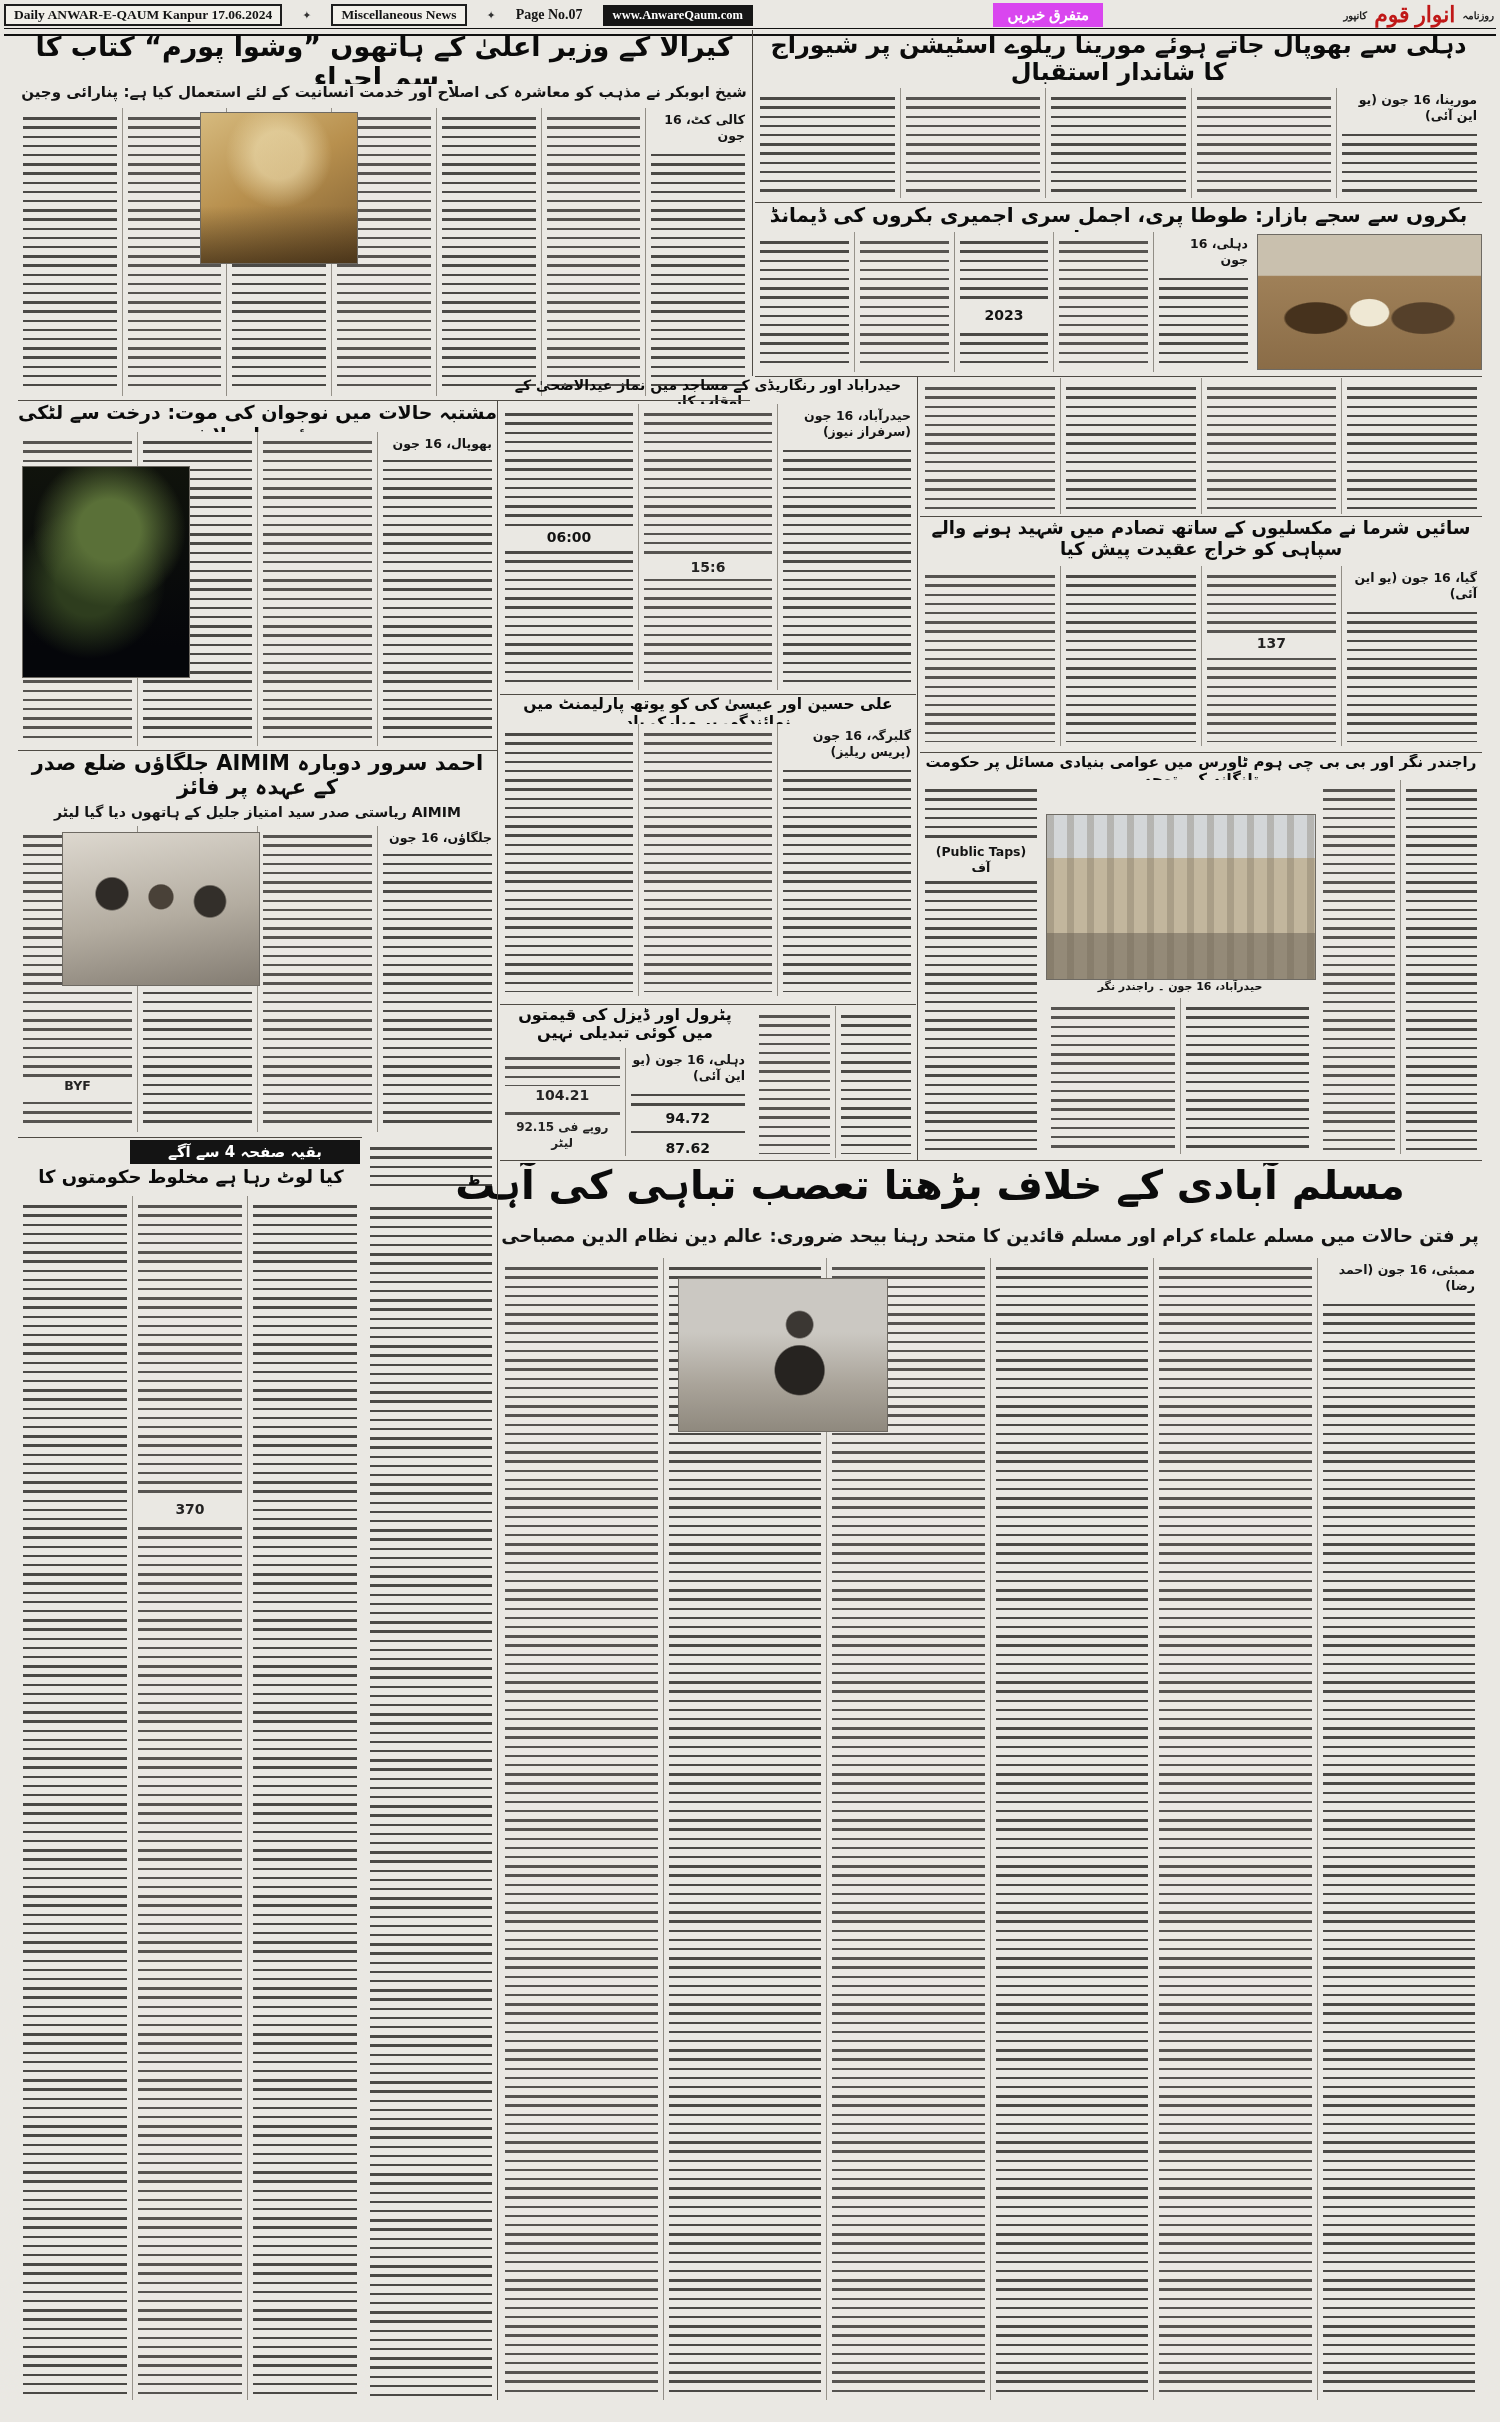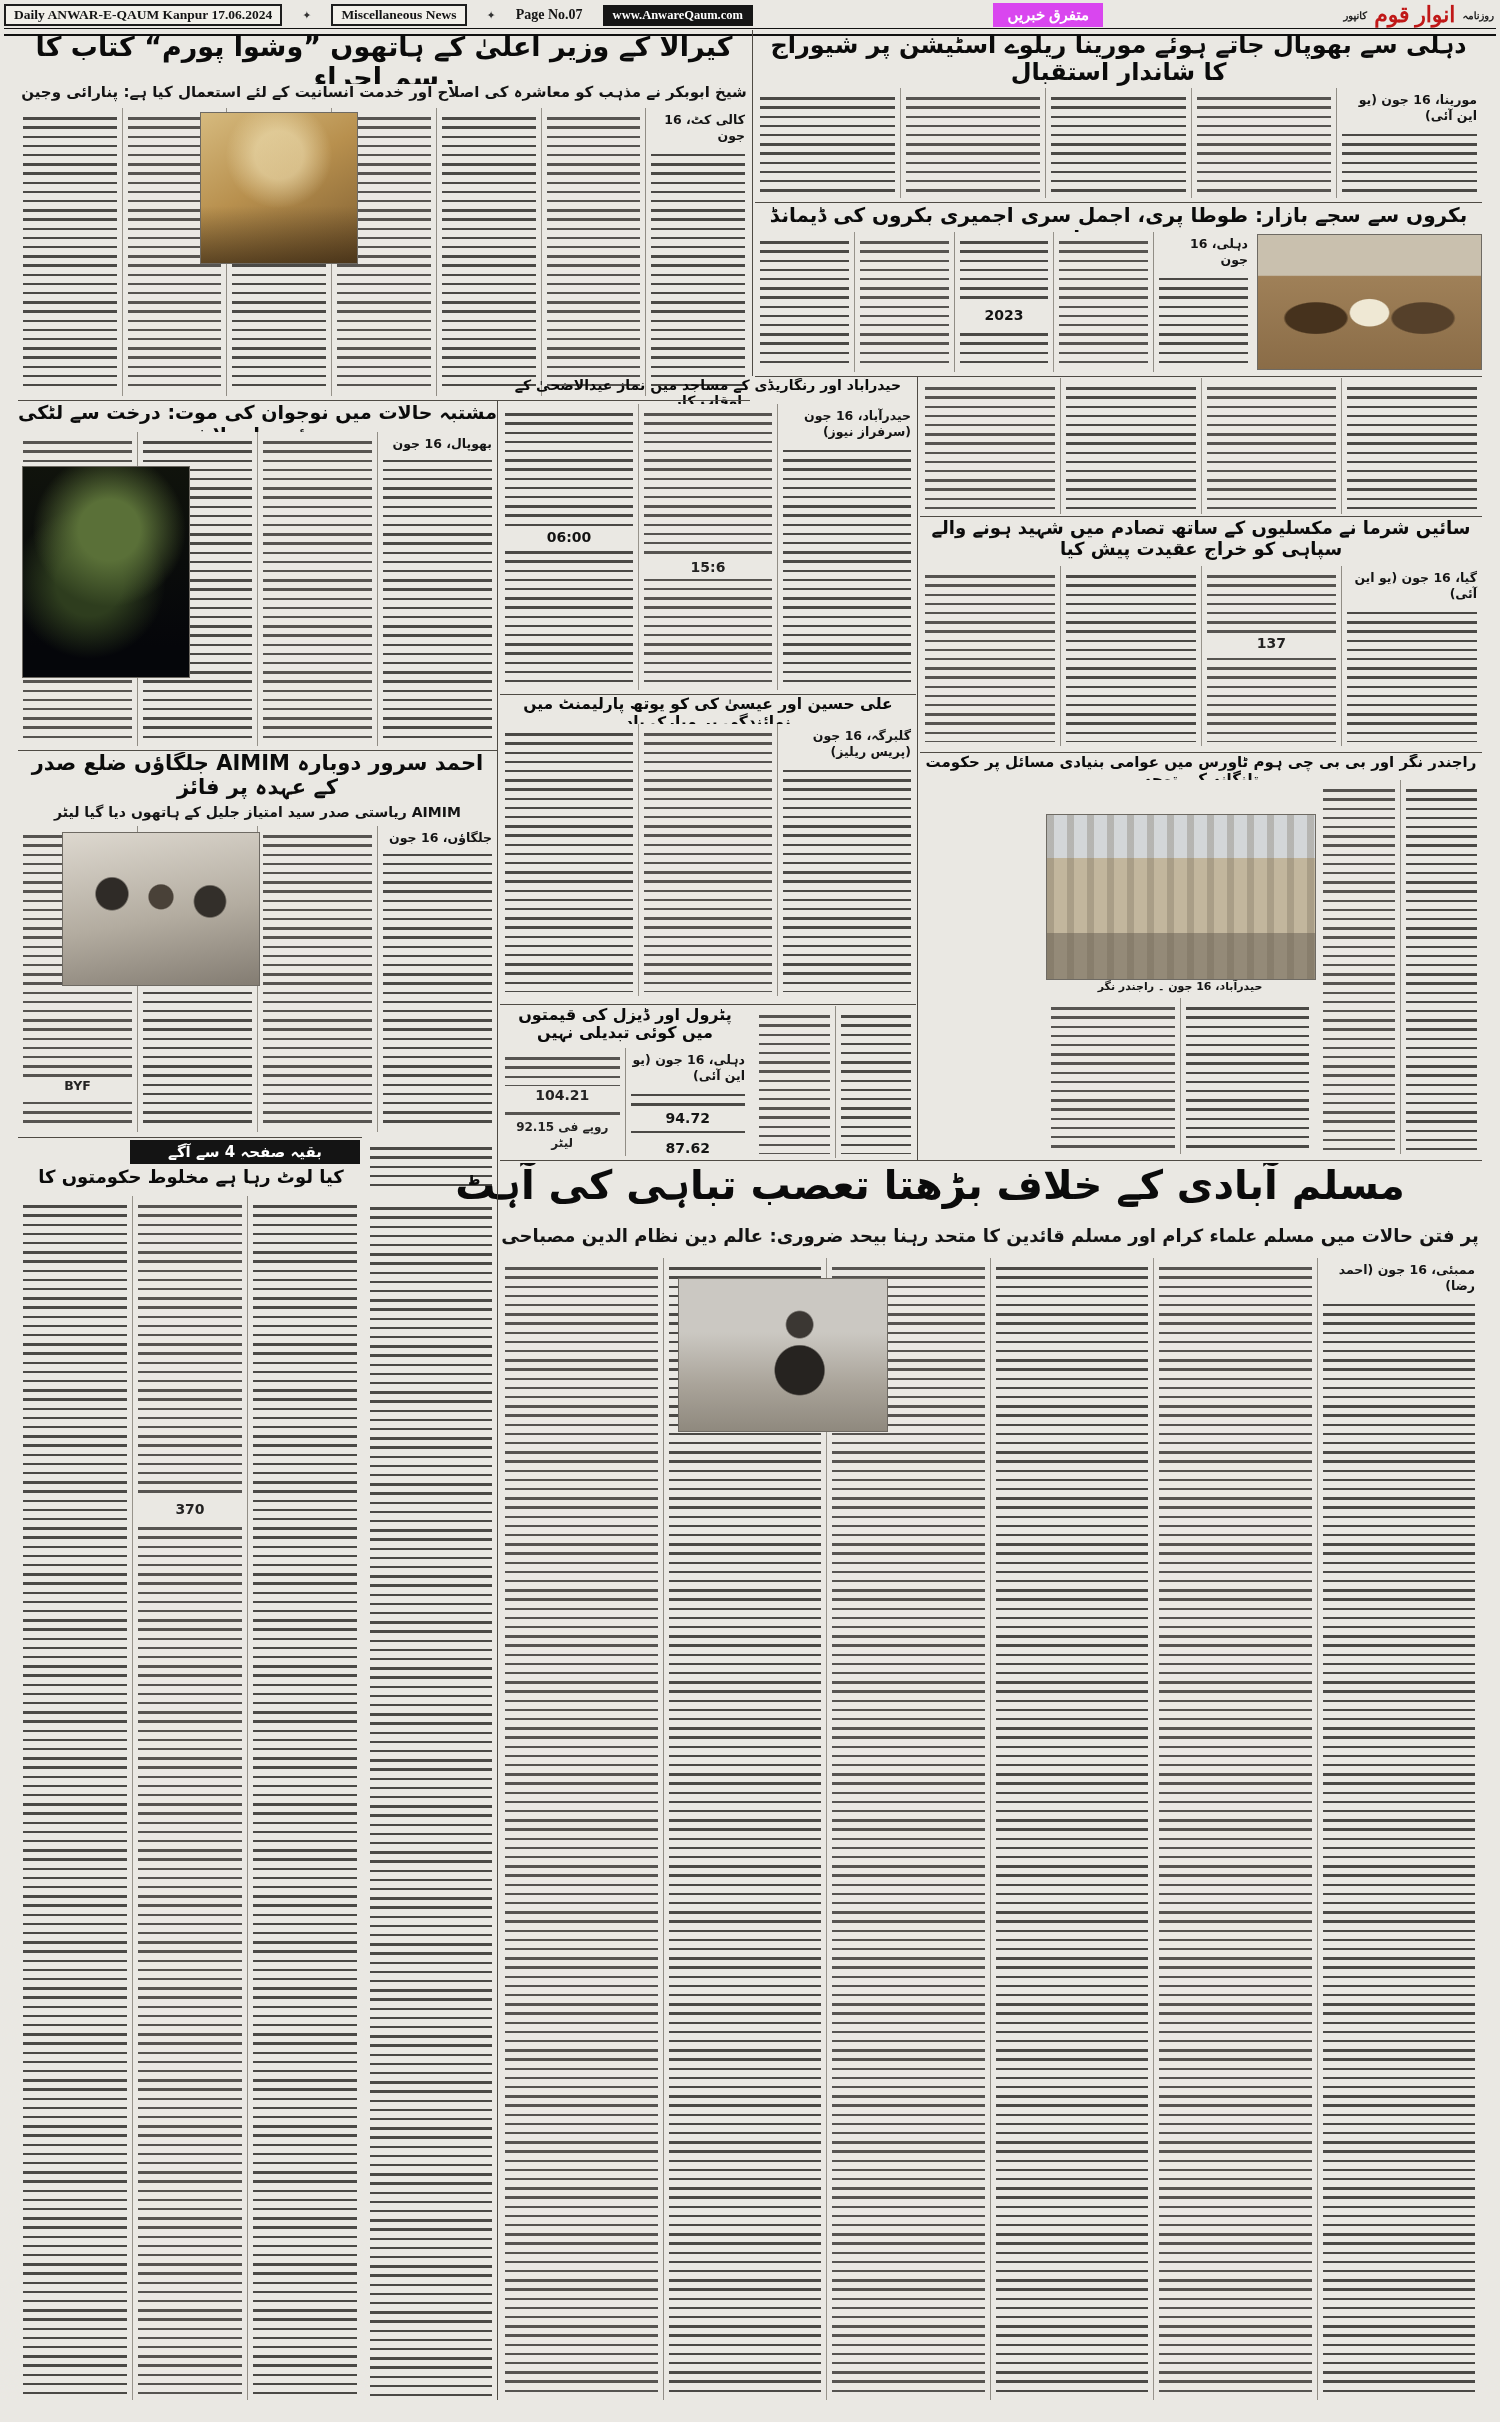--- a/index.html
+++ b/index.html
@@ -209,20 +209,25 @@
     </div>
   </section>
 
   <section class="section" style="left:920px;top:754px;width:562px;height:404px">
     <div class="headline" style="font-size:15px;height:26px">راجندر نگر اور بی بی چی ہوم ٹاورس میں عوامی بنیادی مسائل پر حکومت تلنگانہ کی توجہ</div>
     <div class="body" style="height:374px">
       <div class="cols" style="position:absolute;left:398px;top:0;width:164px;height:374px">
         <div class="col"></div>
         <div class="col"></div>
       </div>
+      <div class="cols" style="position:absolute;left:0;top:0;width:122px;height:374px">
+        <div class="col">
+            <span class="snip latin" style="margin-top:60px">(Public Taps) آف</span>
+          </div>
+      </div>
       <div class="photo photo-telangana" style="left:126px;top:34px;width:268px;height:164px"></div>
       <div class="caption" style="left:126px;top:200px;width:268px;height:16px">حیدرآباد، 16 جون ۔ راجندر نگر</div>
       <div class="cols" style="position:absolute;left:126px;top:218px;width:268px;height:156px">
         <div class="col"></div>
         <div class="col"></div>
       </div>
     </div>
   </section>
 
   <section class="section" style="left:18px;top:752px;width:479px;height:384px">

